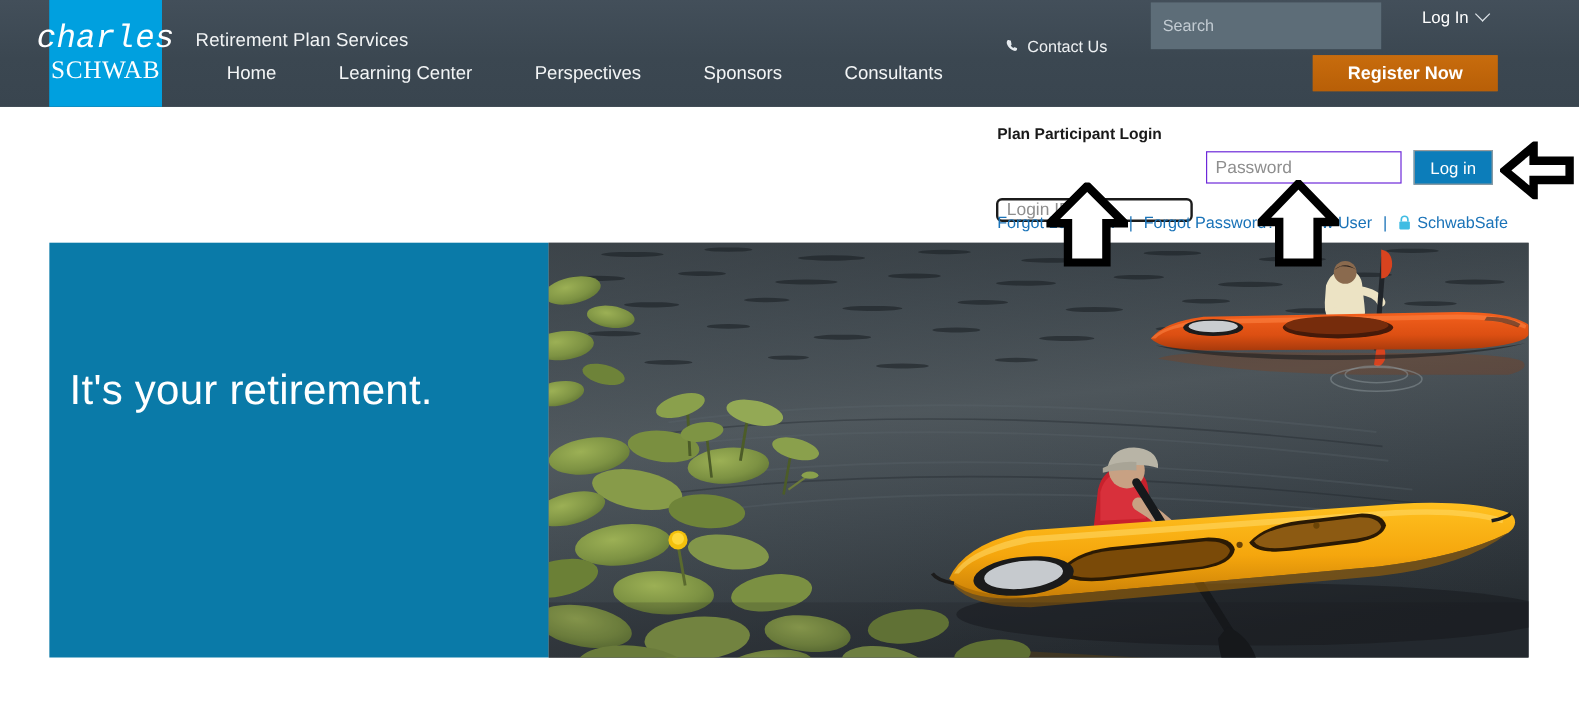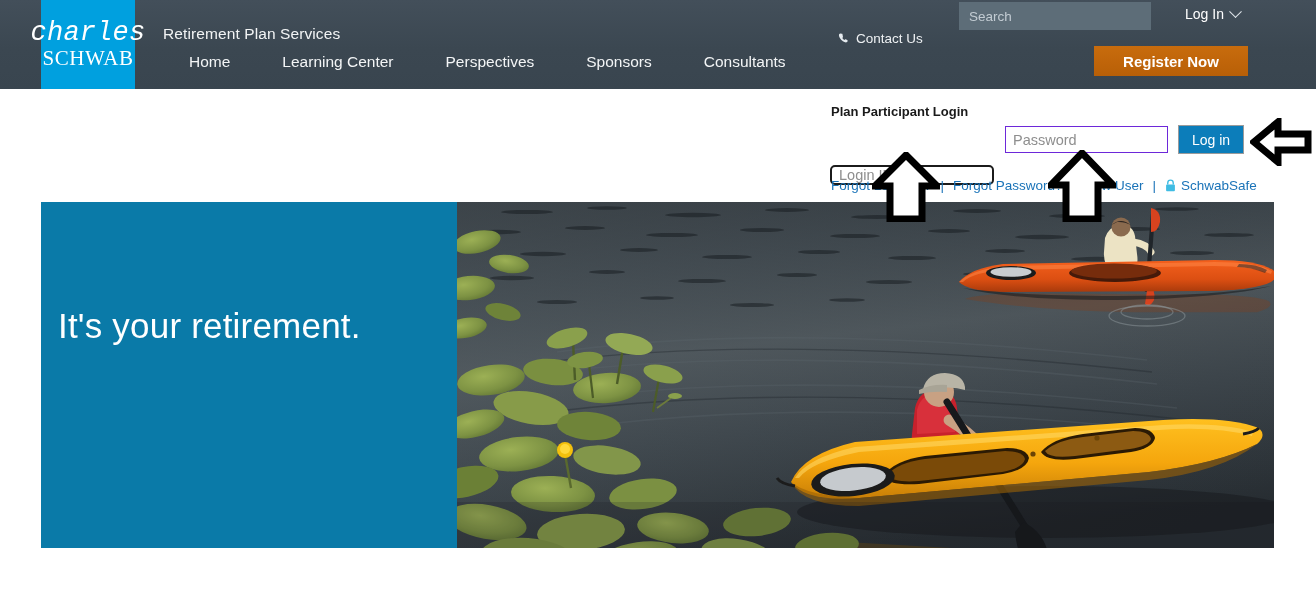--- a/index.html
+++ b/index.html
@@ -42,21 +42,21 @@
   
   .contact-us {
     position: absolute; left: 838px; top: 7px;
     font-size: 13.5px; color: #eef1f3;
     display: flex; align-items: center; gap: 6px;
     cursor: pointer;
     margin-top: 24px;
   }
   .phone-icon { display:inline-block; width: 12px; height: 13px; }
   .search-box {
-    position: absolute; left: 959px; top: 2px; width: 192px; height: 28px;
+    position: absolute; left: 959px; top: 2px; width: 192px; height: 39px;
     background: #5d6d78; border: none;
     font-family: "Liberation Sans", sans-serif;
     font-size: 13.5px; color: #cfd8de;
     padding: 0 10px;
   }
   .search-box::placeholder { color: #c3ccd3; opacity: 1; }
   .login-menu {
     position: absolute; left: 1185px; top: 6px;
     font-size: 14px; color: #ffffff;
     display: flex; align-items: center; gap: 7px; cursor: pointer;

